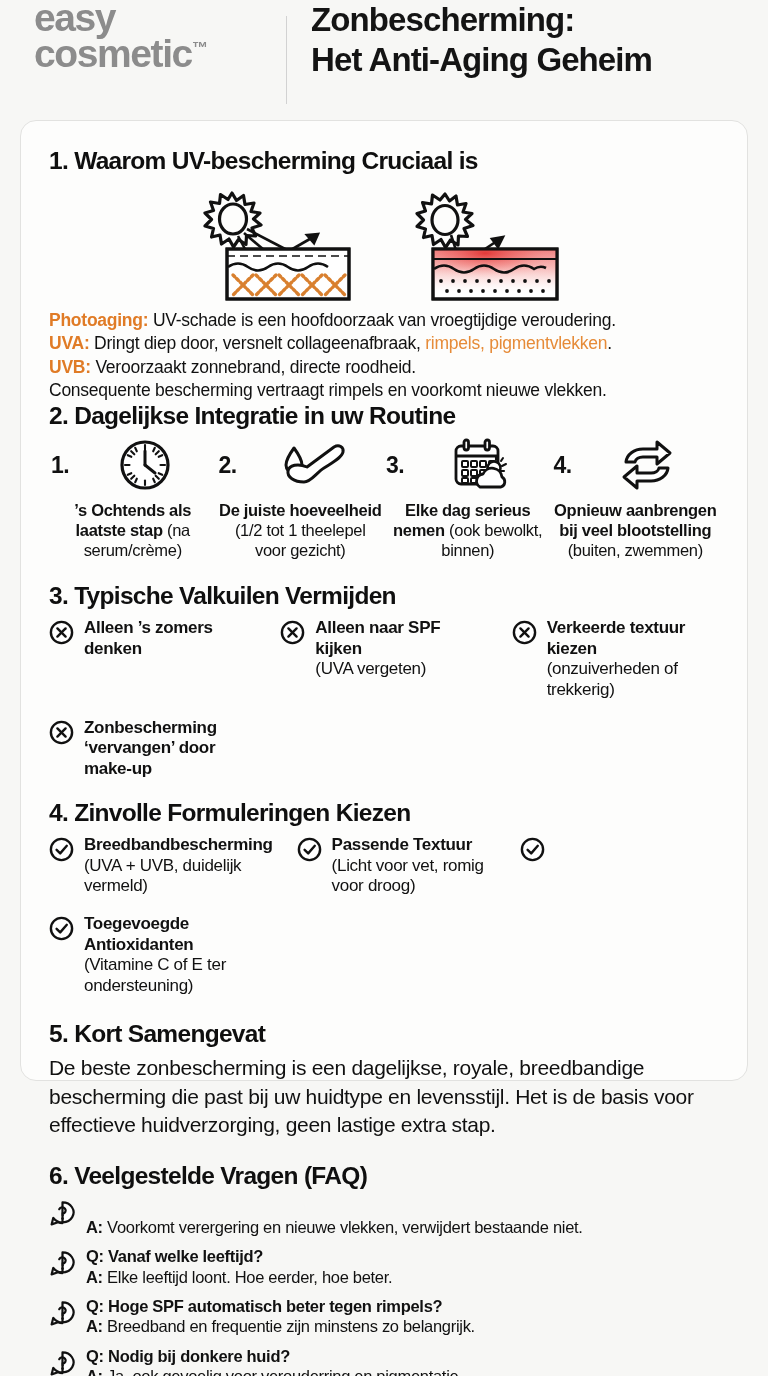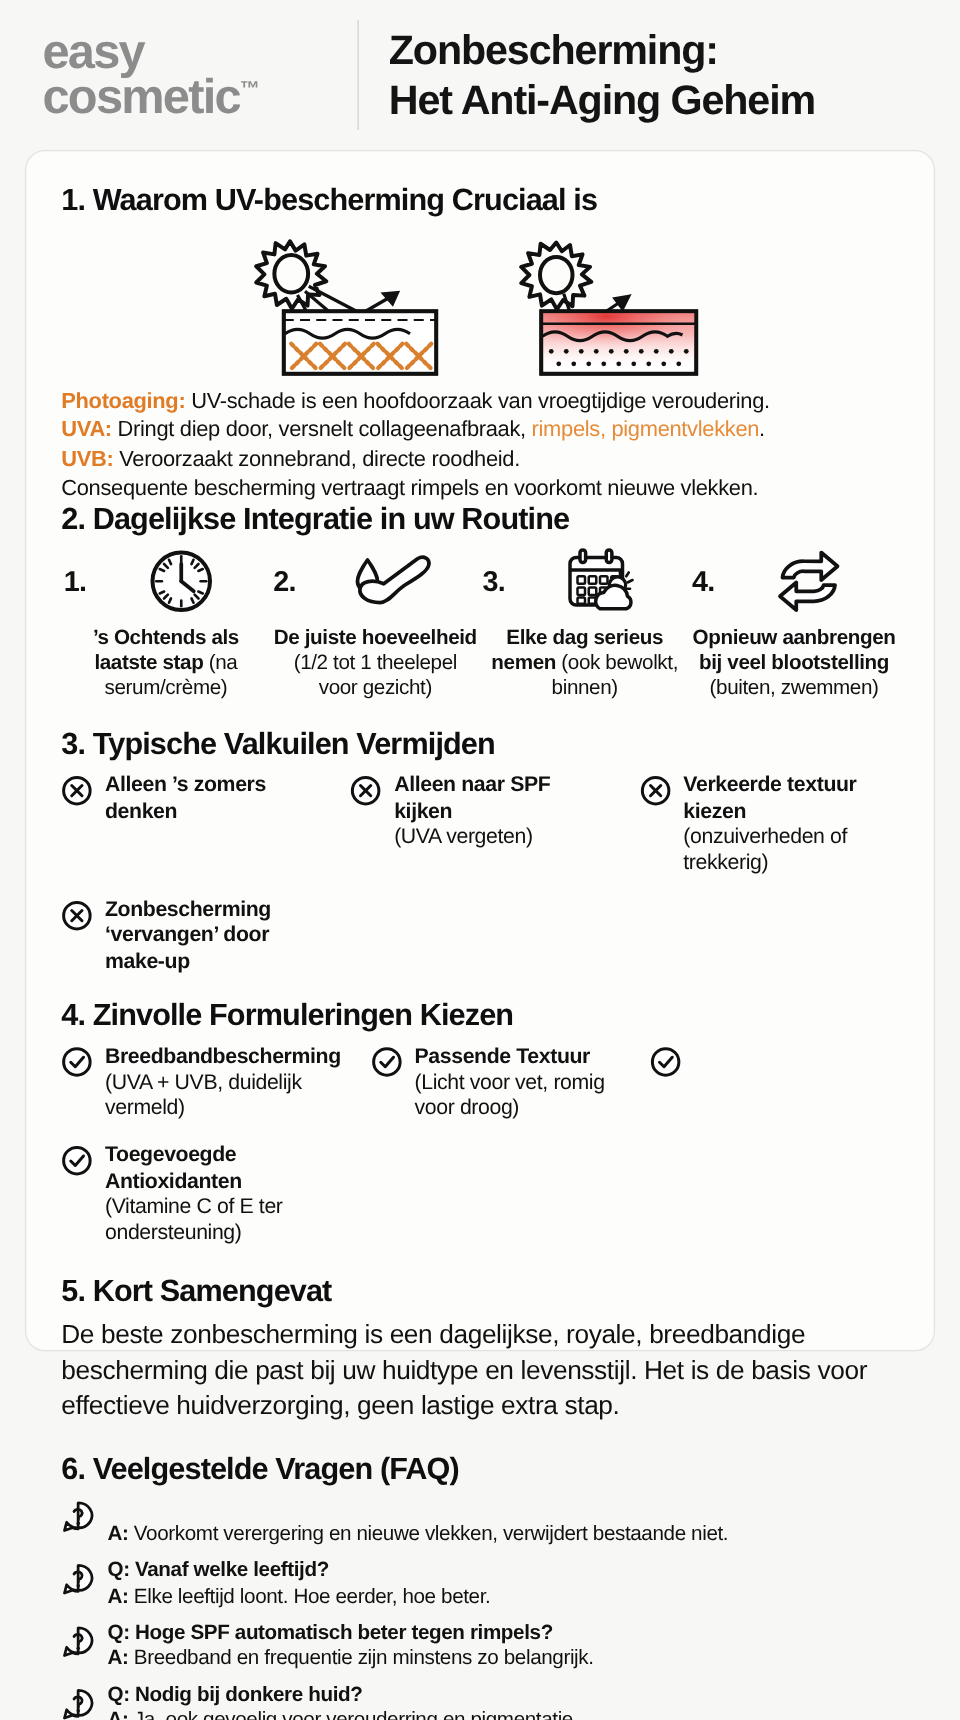--- a/index.html
+++ b/index.html
@@ -7,21 +7,21 @@
     width: 768px; height: 1376px;
     background: #f7f7f5;
     font-family: "Liberation Sans", sans-serif;
     color: #111111;
     overflow: hidden;
   }
   .page { width: 768px; height: 1376px; position: relative; padding: 0 20px; }
 
   
   .header {
-    display: flex; align-items: center;
+    display: flex; align-items: flex-start;
     height: 120px; padding: 0 16px 0 14px; gap: 0;
   }
   .logo {
     width: 252px; flex: 0 0 252px;
     color: #8c8c8c;
     font-weight: 700;
     font-size: 39px;
     line-height: 0.92;
     letter-spacing: -1.4px;
   }

